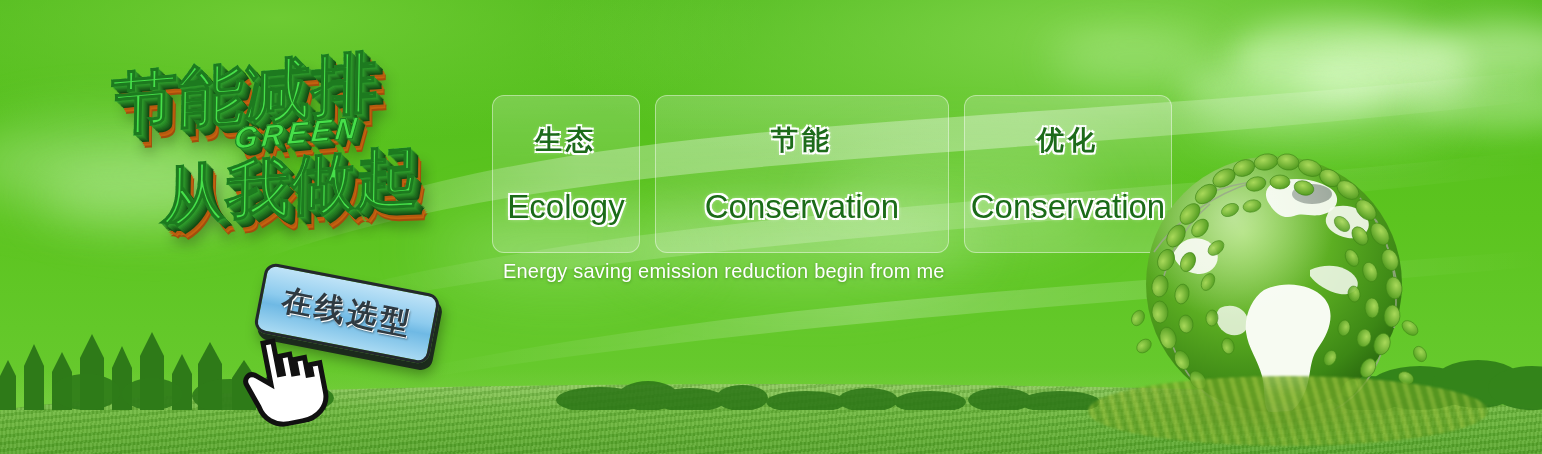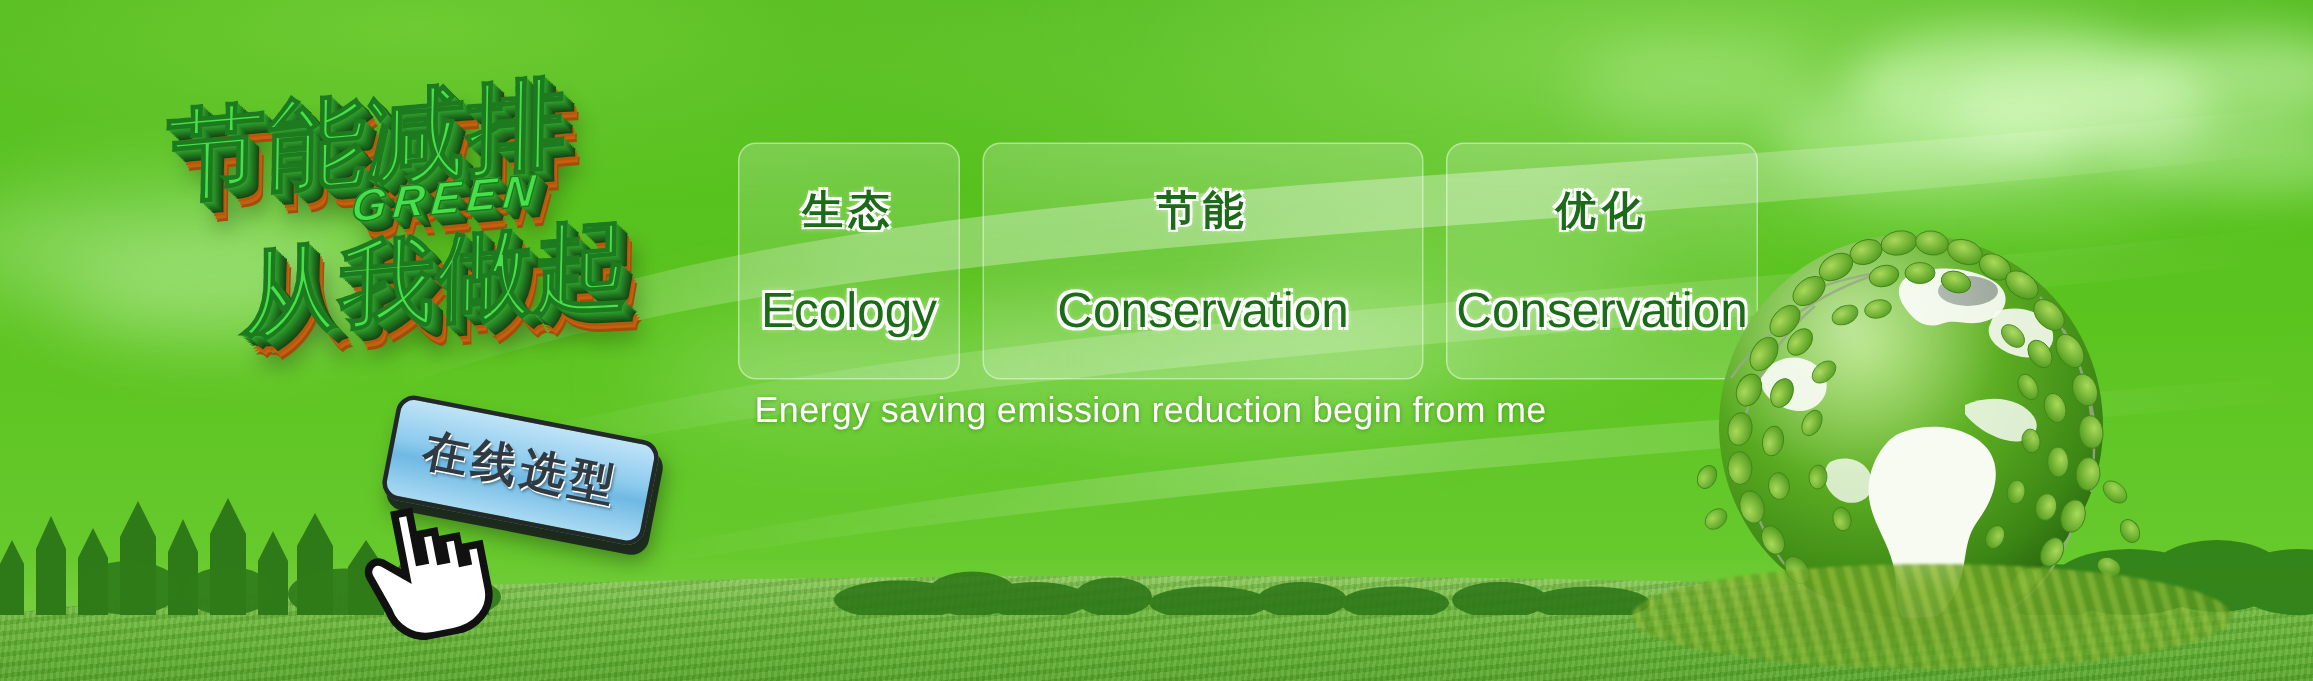--- a/index.html
+++ b/index.html
@@ -129,21 +129,21 @@
     text-shadow:
       -1.8px -1.8px 0 #fff, 1.8px -1.8px 0 #fff,
       -1.8px 1.8px 0 #fff, 1.8px 1.8px 0 #fff,
       0 0 5px rgba(255,255,255,.95);
     text-align: right;
   }
 
   
   .subtitle{
     position:absolute;left:503px;top:260px;
-    font-size:24px;color:#ffffff;letter-spacing:.2px;
+    font-size:20px;color:#ffffff;letter-spacing:.2px;
     text-shadow:0 1px 3px rgba(30,90,10,.45);
   }
 
   
   .globe-wrap{position:absolute;left:1124px;top:132px;width:310px;height:310px;}
   .globe-shadow{
     position:absolute;left:16px;top:250px;width:280px;height:54px;
     background:radial-gradient(ellipse at center, rgba(20,60,10,.55) 0%, rgba(20,60,10,0) 72%);
     filter:blur(4px);
   }

